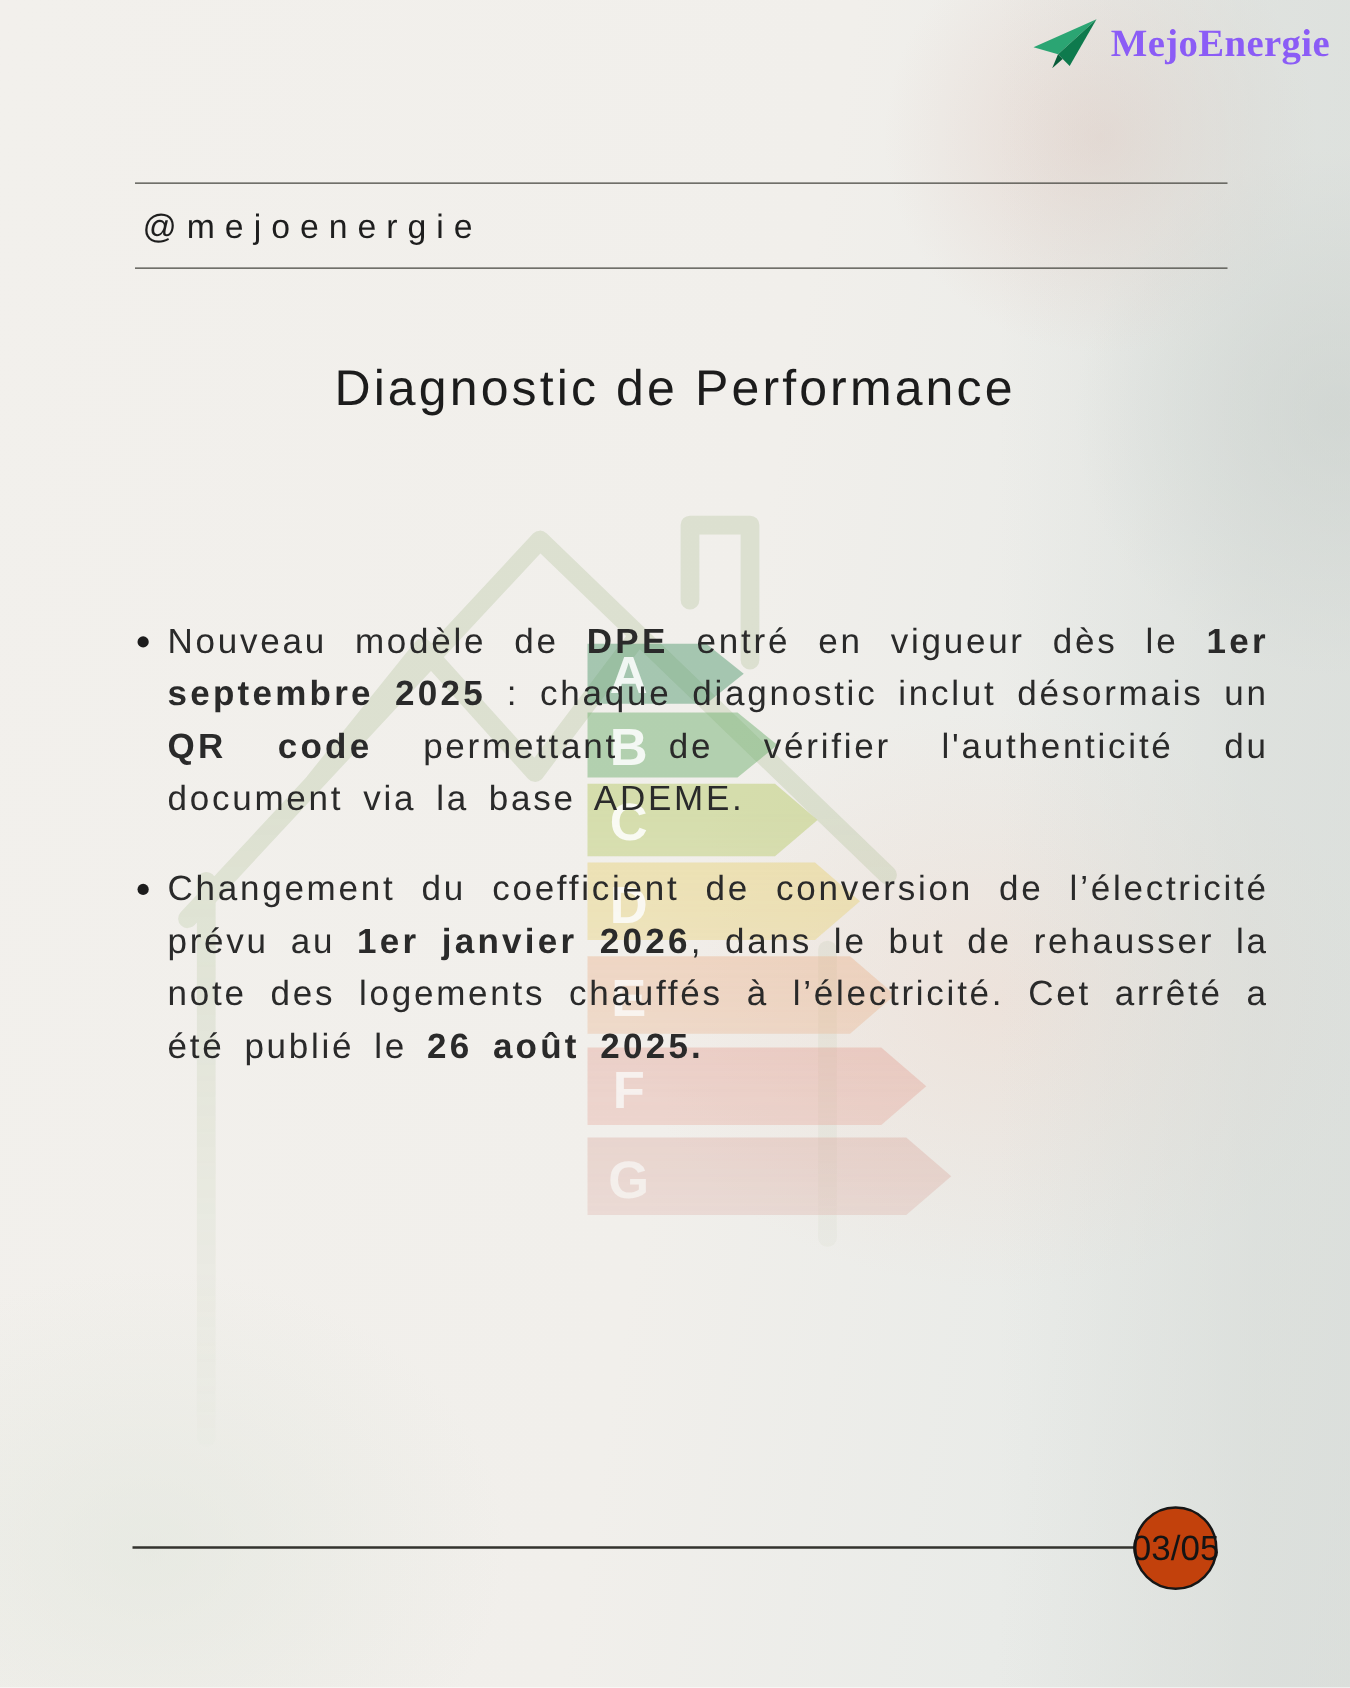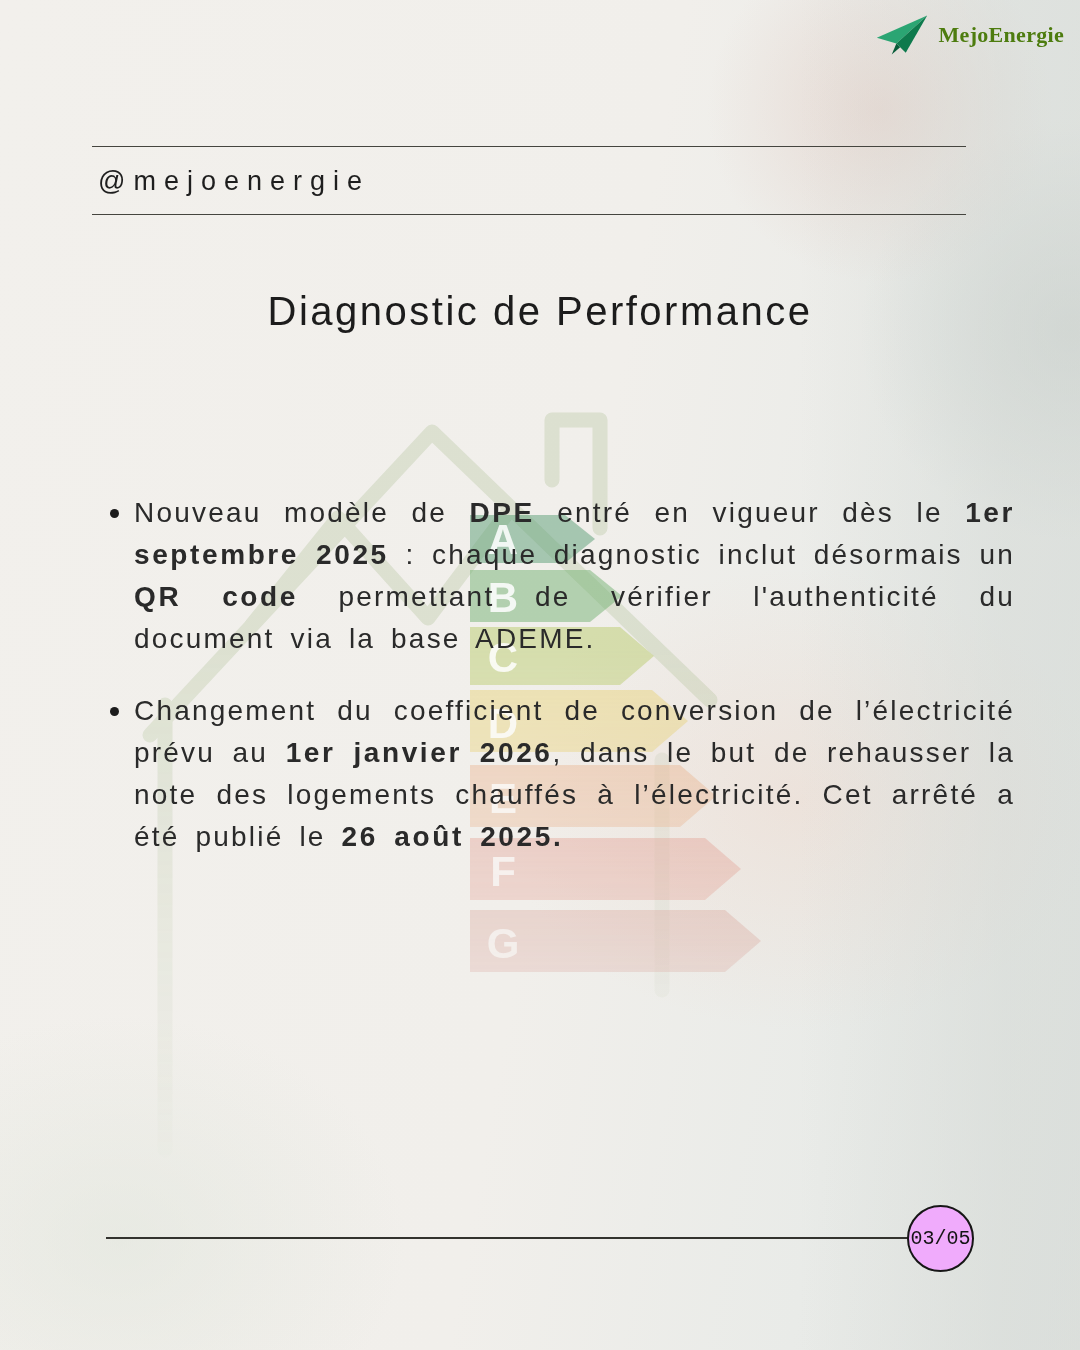--- a/index.html
+++ b/index.html
@@ -18,24 +18,24 @@
     position:absolute;inset:0;z-index:1;pointer-events:none;
     -webkit-mask-image:linear-gradient(180deg,#000 48%,rgba(0,0,0,0) 88%);
     mask-image:linear-gradient(180deg,#000 48%,rgba(0,0,0,0) 88%);
   }
   .right-band{
     position:absolute;inset:0;z-index:0;pointer-events:none;
     background:linear-gradient(90deg,rgba(215,219,216,0) 74%,rgba(210,215,211,.45) 93%);
   }
   
   .logo{position:absolute;top:14px;right:16px;display:flex;align-items:center;gap:9px;z-index:3;}
-  .logo-text{font-family:"Liberation Serif", serif;font-size:22px;font-weight:600;color:#4d7c0f;letter-spacing:.3px;}
+  .logo-text{font-family:"Liberation Serif", serif;font-size:31px;font-weight:600;color:#8b5cf6;letter-spacing:.3px;}
   
   .handle-wrap{
-    position:absolute;left:92px;width:862px;top:146px;z-index:3;
+    position:absolute;left:108px;width:862px;top:146px;z-index:3;
     border-top:1.5px solid #45453f;border-bottom:1.5px solid #45453f;
     padding:19px 6px 17px;
   }
   .handle{font-size:27px;letter-spacing:8px;color:#1e1e1e;}
   
   .title{position:absolute;top:276px;left:0;width:100%;text-align:center;z-index:3;
     font-size:40px;font-weight:300;letter-spacing:2.5px;line-height:70px;color:#1c1c1c;margin:0;}
   .title-line{display:block;}
   .line2-wrap{position:relative;display:inline-block;}
   .hl{position:absolute;left:50%;transform:translateX(-50%);bottom:-6px;width:562px;height:27px;
@@ -45,22 +45,22 @@
   .bullets{position:absolute;left:110px;top:492px;width:905px;margin:0;padding:0;list-style:none;z-index:3;}
   .bullet{position:relative;padding-left:24px;font-size:28px;line-height:42px;
     letter-spacing:2.2px;word-spacing:6px;color:#2a2a2a;text-align:justify;}
   .bullet + .bullet{margin-top:30px;}
   .dot{position:absolute;left:0;top:17px;width:9px;height:9px;border-radius:50%;background:#1c1c1c;}
   .bullet-text{margin:0;display:inline;}
   .b{font-weight:700;letter-spacing:2.6px;}
   
   .footer-line{position:absolute;left:106px;top:1237px;width:802px;border-top:2px solid #33332e;z-index:3;}
   .badge{position:absolute;left:907px;top:1205px;width:63px;height:63px;border-radius:50%;
-    background:#f0abfc;border:2.5px solid #161616;display:flex;align-items:center;justify-content:center;
-    font-size:20px;color:#141414;z-index:3;font-family:Liberation Mono, monospace;}
+    background:#c2410c;border:2.5px solid #161616;display:flex;align-items:center;justify-content:center;
+    font-size:28px;color:#141414;z-index:3;}
 </style>
 </head>
 <body>
 
 <div class="right-band"></div>
 
 <div class="deco">
   <svg width="1080" height="1350" viewBox="0 0 1080 1350" xmlns="http://www.w3.org/2000/svg">
     <g fill="none" stroke="#6f9448" stroke-width="15" stroke-linecap="round" stroke-linejoin="round" opacity="0.16">
       <path d="M150 735 L432 432 L710 700"></path>

